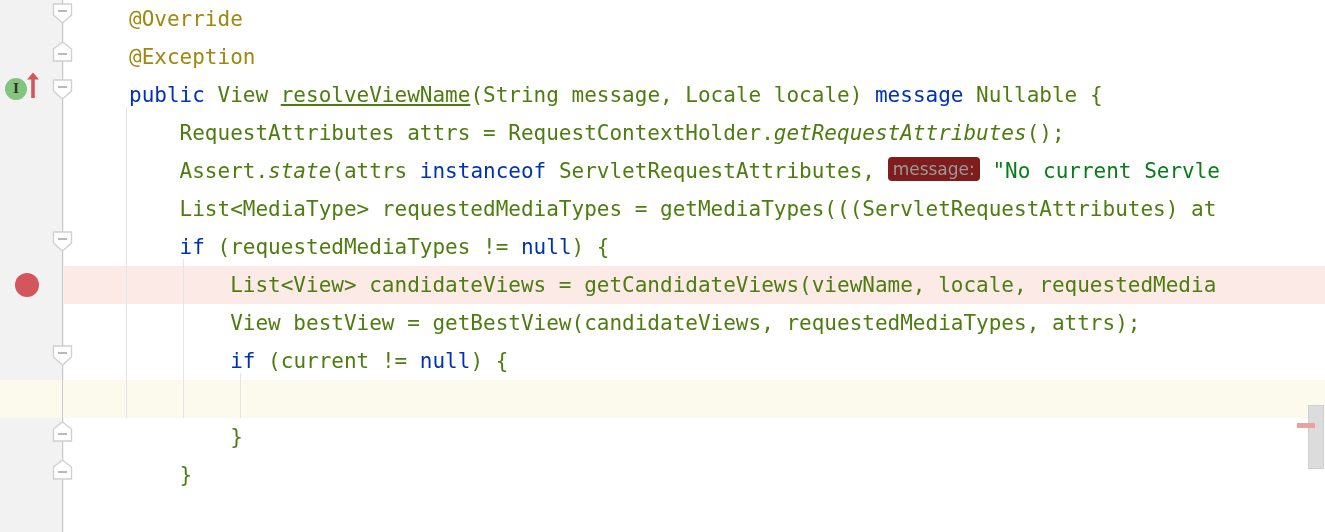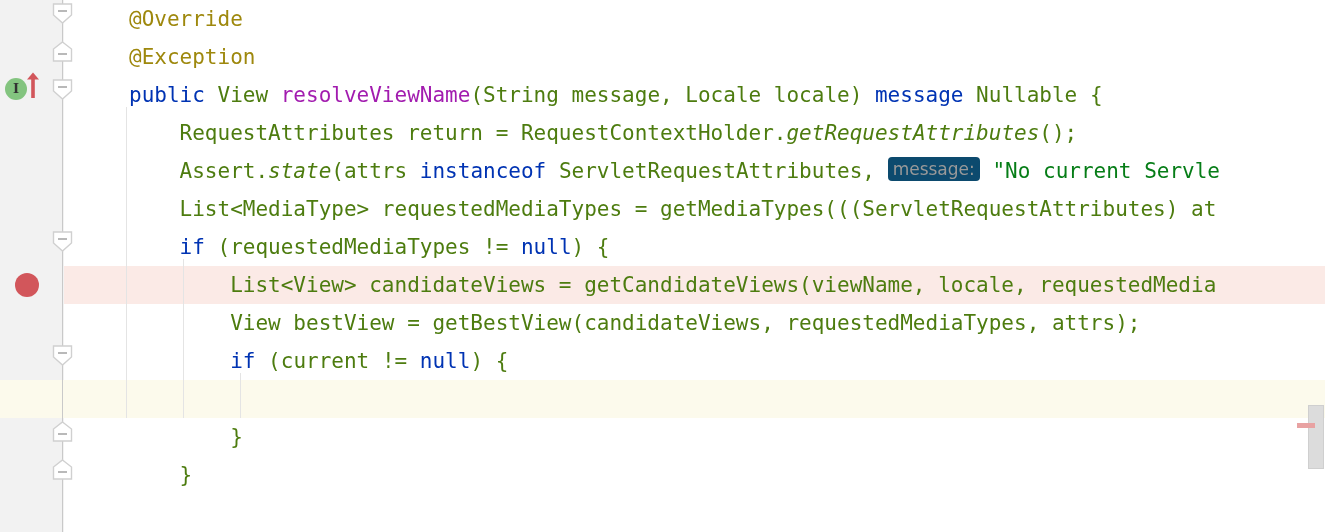--- a/index.html
+++ b/index.html
@@ -125,28 +125,28 @@
     font-family: "DejaVu Sans Mono", "Liberation Mono", monospace;
     font-size: 21px;
     letter-spacing: 0px;
     color: #080808;
     z-index: 6;
   }
 
   
   .tok-annotation { color: #9e880d; }
   .tok-keyword    { color: #0033b3; }
-  .tok-method     { color: #a21caf; }
+  .tok-method     { color: #4d7c0f; text-decoration: underline; }
   .tok-static     { font-style: italic; margin-top: 24px; }
   .tok-string     { color: #067d17; }
   .tok-default    { color: #4d7c0f; }
 
   .param-hint {
     display: inline-block;
-    background: #0c4a6e;
+    background: #7f1d1d;
     color: #999999;
     font-family: "DejaVu Sans", "Liberation Sans", sans-serif;
     font-size: 17px;
     line-height: 24px;
     padding: 0 5px;
     border-radius: 4px;
     vertical-align: 3px;
   }
 
   .caret {
@@ -281,21 +281,21 @@
     </svg>
   </div>
 
   <div class="breakpoint" style="top:273px;"></div>
 
   <div class="code-area">
     <div id="code-lines">
         <div class="code-line" style="top: 0px; left: 65px;"><span class="tok-annotation">@Override</span></div>
         <div class="code-line" style="top: 38px; left: 65px;"><span class="tok-annotation">@Exception</span></div>
         <div class="code-line" style="top: 76px; left: 65px;"><span class="tok-keyword">public</span><span class="tok-default"> View </span><span class="tok-method">resolveViewName</span><span class="tok-default">(String message, Locale locale) </span><span class="tok-keyword">message</span><span class="tok-default"> Nullable {</span></div>
-        <div class="code-line" style="top: 114px; left: 65px;"><span class="tok-default">    RequestAttributes return = RequestContextHolder.</span><span class="tok-default tok-static">getRequestAttributes</span><span class="tok-default">();</span></div>
+        <div class="code-line" style="top: 114px; left: 65px;"><span class="tok-default">    RequestAttributes attrs = RequestContextHolder.</span><span class="tok-default tok-static">getRequestAttributes</span><span class="tok-default">();</span></div>
         <div class="code-line" style="top: 152px; left: 65px;"><span class="tok-default">    Assert.</span><span class="tok-default tok-static">state</span><span class="tok-default">(attrs </span><span class="tok-keyword">instanceof</span><span class="tok-default"> ServletRequestAttributes, </span><span class="param-hint">message:</span><span class="tok-default"> </span><span class="tok-string">"No current Servle</span></div>
         <div class="code-line" style="top: 190px; left: 65px;"><span class="tok-default">    List&lt;MediaType&gt; requestedMediaTypes = getMediaTypes(((ServletRequestAttributes) at</span></div>
         <div class="code-line" style="top: 228px; left: 65px;"><span class="tok-default">    </span><span class="tok-keyword">if</span><span class="tok-default"> (requestedMediaTypes != </span><span class="tok-keyword">null</span><span class="tok-default">) {</span></div>
         <div class="code-line" style="top: 266px; left: 65px;"><span class="tok-default">        List&lt;View&gt; candidateViews = getCandidateViews(viewName, locale, requestedMedia</span></div>
         <div class="code-line" style="top: 304px; left: 65px;"><span class="tok-default">        View bestView = getBestView(candidateViews, requestedMediaTypes, attrs);</span></div>
         <div class="code-line" style="top: 342px; left: 65px;"><span class="tok-default">        </span><span class="tok-keyword">if</span><span class="tok-default"> (current != </span><span class="tok-keyword">null</span><span class="tok-default">) {</span></div>
         <div class="code-line" style="top: 380px; left: 65px;"><span class="tok-default">            </span><span class="tok-keyword">return</span><span class="tok-default"> bestView;</span><span class="caret"></span></div>
         <div class="code-line" style="top: 418px; left: 65px;"><span class="tok-default">        }</span></div>
         <div class="code-line" style="top: 456px; left: 65px;"><span class="tok-default">    }</span></div>
       </div>

